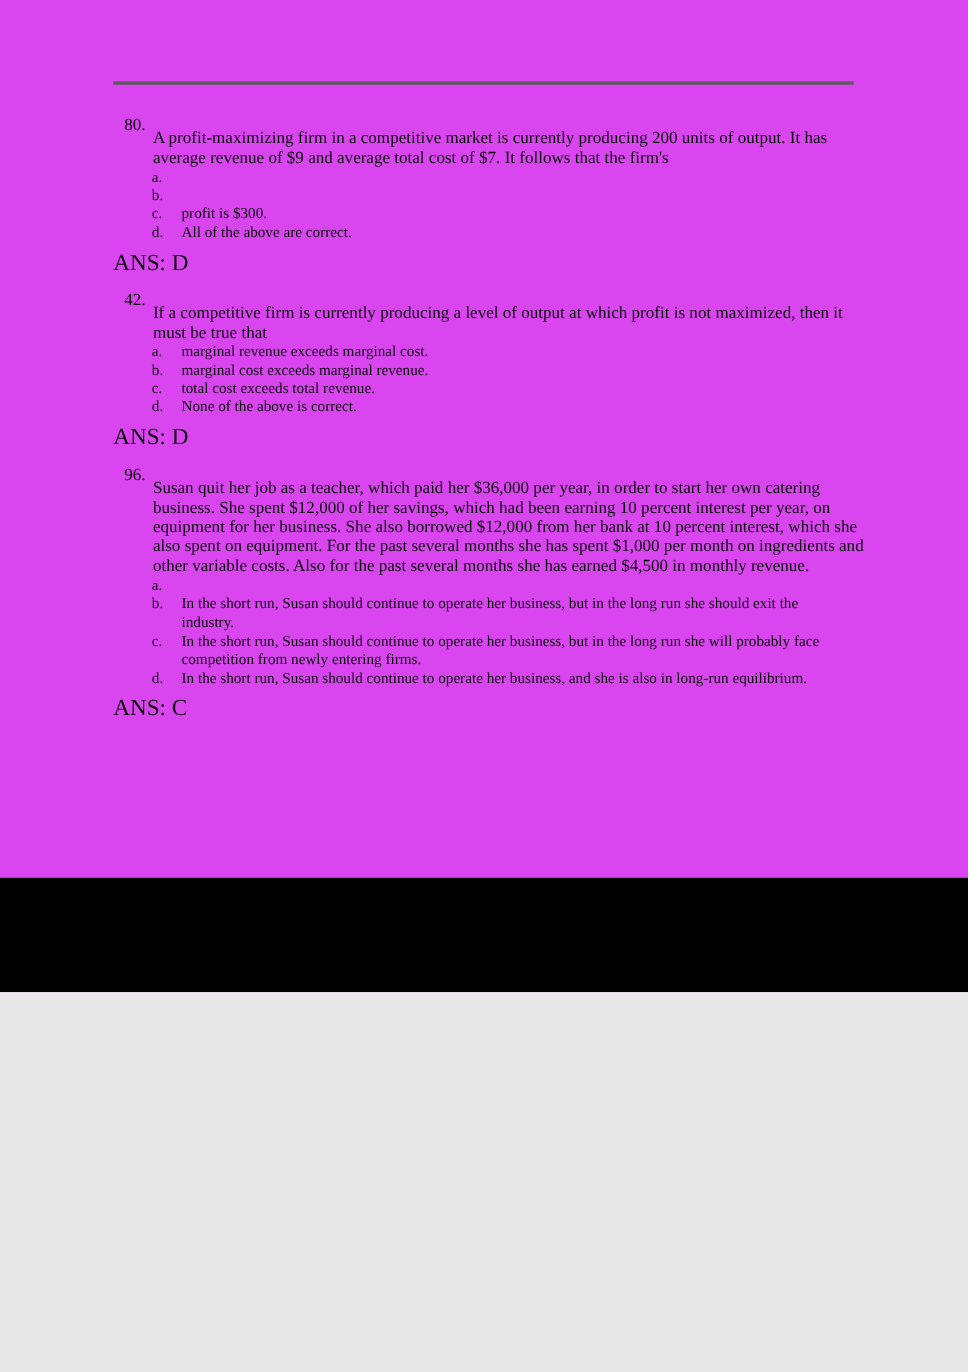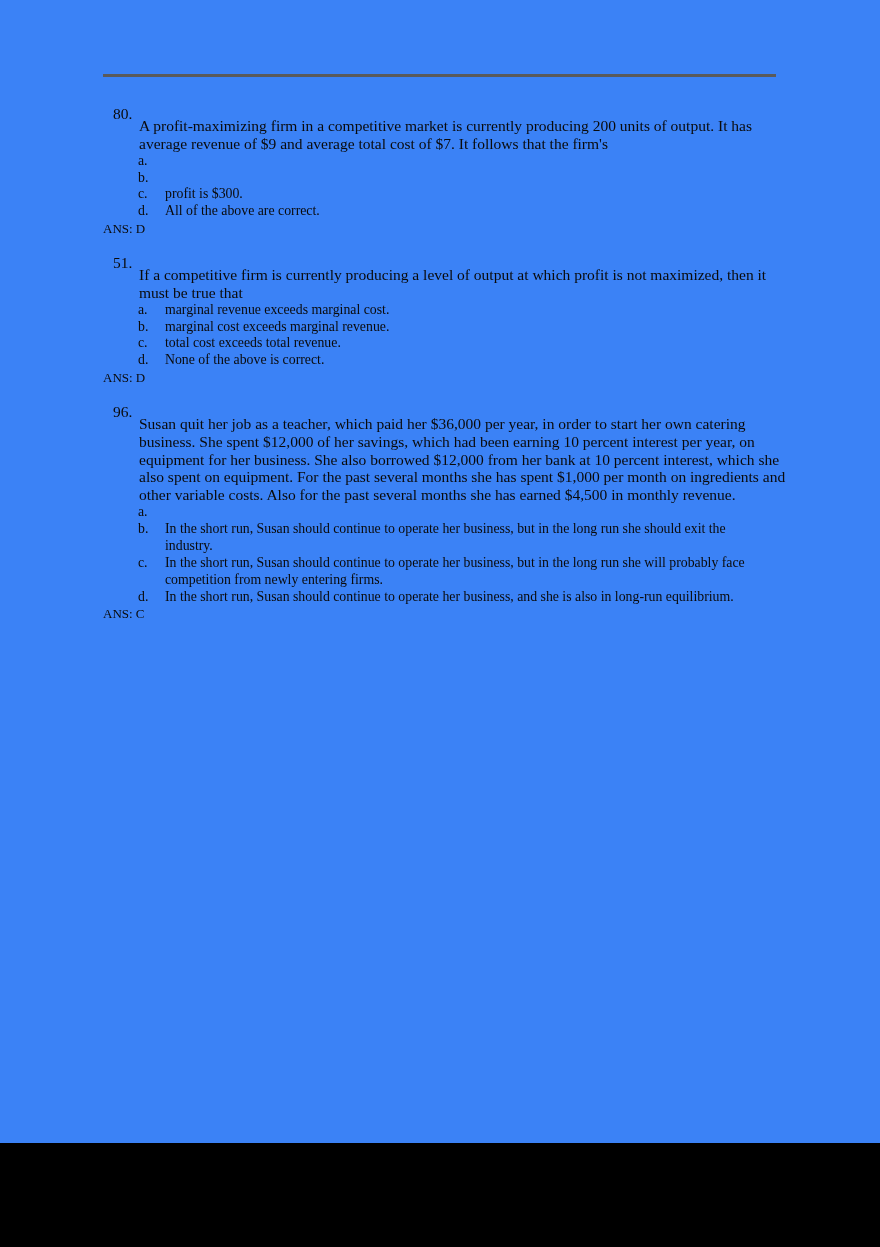--- a/index.html
+++ b/index.html
@@ -1,21 +1,21 @@
 <!DOCTYPE html>
 <html><head>
 <meta charset="utf-8">
 <style>
   * { margin: 0; padding: 0; box-sizing: border-box; }
   html, body { background: #e8e8e8; }
   .page {
     position: relative;
     width: 880px;
-    height: 1247px;
-    background: #3b82f6;
+    height: 902px;
+    background: #d946ef;
     overflow: hidden;
     font-family: "Liberation Serif", "DejaVu Serif", serif;
     color: #0a0a0a;
     text-decoration: underline;
   }
   .top-rule {
     position: absolute;
     left: 103px;
     top: 74px;
     width: 673px;
@@ -41,23 +41,23 @@
   .qtext { width: 650px; margin-top: 12px; }
   .option {
     display: flex;
     margin-left: 35px;
     font-size: 13.8px;
     line-height: 16.9px;
   }
   .optletter { flex: 0 0 27px; }
   .opttext { max-width: 606px; }
   .ans {
-    font-size: 13px;
+    font-size: 21px;
     line-height: 17.8px;
-    margin-top: 0;
+    margin-top: 10px;
   }
   .footer-bar {
     position: absolute;
     left: 0;
     bottom: 0;
     width: 880px;
     height: 104px;
     background: #000000;
   }
 </style>
@@ -86,21 +86,21 @@
       </div>
       <div class="option">
         <span class="optletter">d.</span>
         <div class="opttext">All of the above are correct.</div>
       </div>
       <div class="ans">ANS: D</div>
     </section>
 
     <section class="qblock">
       <div class="qrow">
-        <span class="qnum">51.</span>
+        <span class="qnum">42.</span>
         <div class="qtext">If a competitive firm is currently producing a level of output at which profit is not maximized, then it must be true that</div>
       </div>
       <div class="option">
         <span class="optletter">a.</span>
         <div class="opttext">marginal revenue exceeds marginal cost.</div>
       </div>
       <div class="option">
         <span class="optletter">b.</span>
         <div class="opttext">marginal cost exceeds marginal revenue.</div>
       </div>

